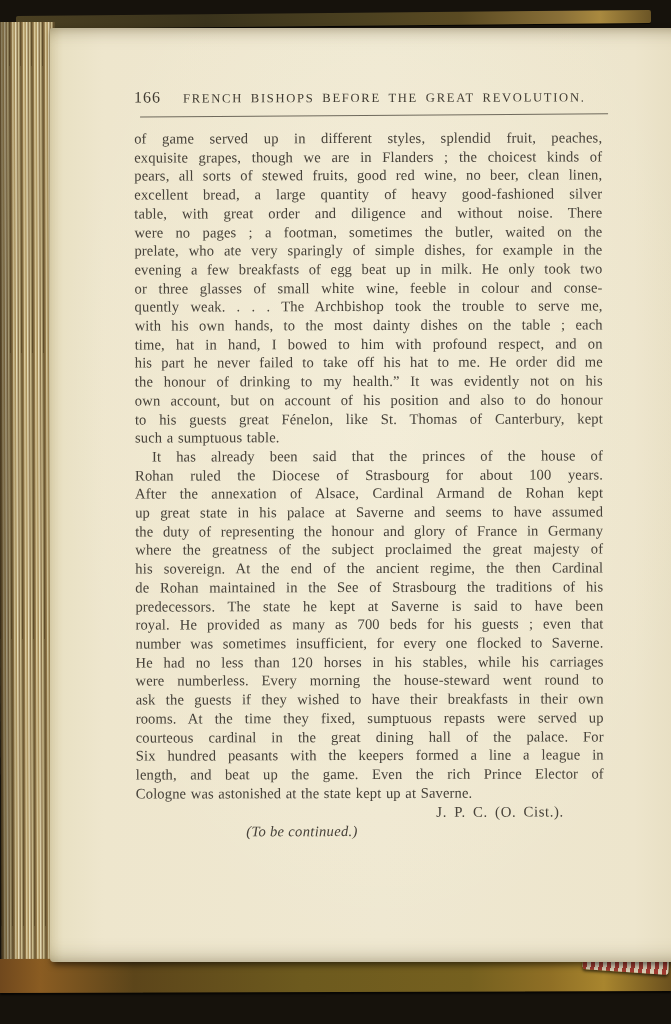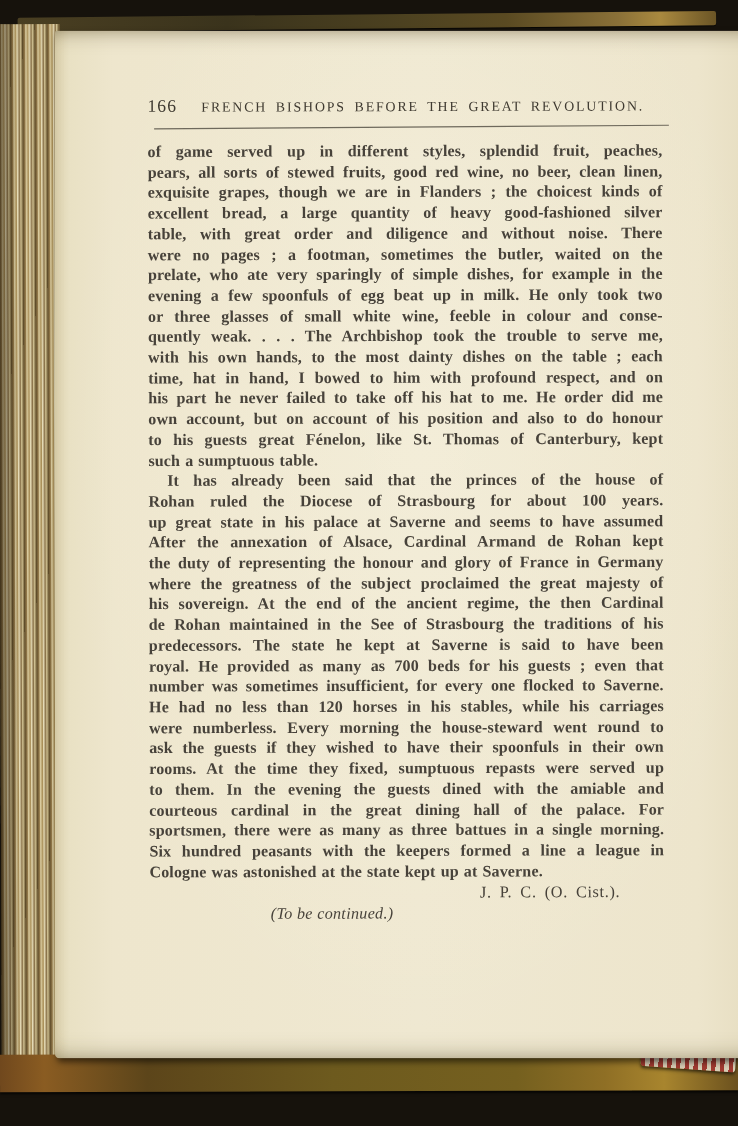--- a/index.html
+++ b/index.html
@@ -87,21 +87,20 @@
   }
   .body-text{
     font-size:14.6px;line-height:18.7px;
     letter-spacing:.12px;word-spacing:.8px;
   }
   .paragraph{margin:0;padding:0;}
   .line{
     text-align:justify;
     text-align-last:justify;
     white-space:normal;
-    font-weight:bold;
   }
   .line.para-end{text-align-last:left;}
   .line.indented{text-indent:17px;}
   .signature-line{
     text-align:right;
     padding-right:40px;
     font-size:14.8px;line-height:19px;
     letter-spacing:.6px;word-spacing:3px;
     margin-top:1px;
   }
@@ -130,56 +129,56 @@
       <div class="page-header">
         <span class="page-number">166</span>
         <span class="running-title">FRENCH BISHOPS BEFORE THE GREAT REVOLUTION.</span>
       </div>
 
       <div class="header-rule"></div>
 
       <div class="body-text" id="body-text">
           <div class="paragraph">
             <div class="line">of game served up in different styles, splendid fruit, peaches,</div>
+            <div class="line">exquisite grapes, though we are in Flanders ; the choicest kinds of</div>
             <div class="line">pears, all sorts of stewed fruits, good red wine, no beer, clean linen,</div>
-            <div class="line">exquisite grapes, though we are in Flanders ; the choicest kinds of</div>
             <div class="line">excellent bread, a large quantity of heavy good-fashioned silver</div>
             <div class="line">table, with great order and diligence and without noise.  There</div>
             <div class="line">were no pages ; a footman, sometimes the butler, waited on the</div>
             <div class="line">prelate, who ate very sparingly of simple dishes, for example in the</div>
-            <div class="line">evening a few spoonfuls of egg beat up in milk.  He only took two</div>
+            <div class="line">evening a few breakfasts of egg beat up in milk.  He only took two</div>
             <div class="line">or three glasses of small white wine, feeble in colour and conse-</div>
             <div class="line">quently weak. . . . The Archbishop took the trouble to serve me,</div>
             <div class="line">with his own hands, to the most dainty dishes on the table ; each</div>
             <div class="line">time, hat in hand, I bowed to him with profound respect, and on</div>
             <div class="line">his part he never failed to take off his hat to me.  He order did me</div>
+            <div class="line">the honour of drinking to my health.”  It was evidently not on his</div>
             <div class="line">own account, but on account of his position and also to do honour</div>
             <div class="line">to his guests great Fénelon, like St. Thomas of Canterbury, kept</div>
             <div class="line para-end">such a sumptuous table.</div>
           </div>
           <div class="paragraph">
             <div class="line indented">It has already been said that the princes of the house of</div>
             <div class="line">Rohan ruled the Diocese of Strasbourg for about 100 years.</div>
+            <div class="line">After the annexation of Alsace, Cardinal Armand de Rohan kept</div>
             <div class="line">up great state in his palace at Saverne and seems to have assumed</div>
-            <div class="line">After the annexation of Alsace, Cardinal Armand de Rohan kept</div>
             <div class="line">the duty of representing the honour and glory of France in Germany</div>
             <div class="line">where the greatness of the subject proclaimed the great majesty of</div>
             <div class="line">his sovereign.  At the end of the ancient regime, the then Cardinal</div>
             <div class="line">de Rohan maintained in the See of Strasbourg the traditions of his</div>
             <div class="line">predecessors.  The state he kept at Saverne is said to have been</div>
             <div class="line">royal.  He provided as many as 700 beds for his guests ; even that</div>
             <div class="line">number was sometimes insufficient, for every one flocked to Saverne.</div>
             <div class="line">He had no less than 120 horses in his stables, while his carriages</div>
             <div class="line">were numberless.  Every morning the house-steward went round to</div>
-            <div class="line">ask the guests if they wished to have their spoonfuls in their own</div>
+            <div class="line">ask the guests if they wished to have their breakfasts in their own</div>
             <div class="line">rooms.  At the time they fixed, sumptuous repasts were served up</div>
-            <div class="line">to them.  In the evening the guests dined with the amiable and</div>
             <div class="line">courteous cardinal in the great dining hall of the palace.  For</div>
-            <div class="line">sportsmen, there were as many as three battues in a single morning.</div>
             <div class="line">Six hundred peasants with the keepers formed a line a league in</div>
+            <div class="line">length, and beat up the game.  Even the rich Prince Elector of</div>
             <div class="line para-end">Cologne was astonished at the state kept up at Saverne.</div>
           </div>
         </div>
 
       <div class="signature-line">J. P. C.  (O. Cist.).</div>
 
       <div class="continuation-line">(To be continued.)</div>
 
     </div>
   </div>

